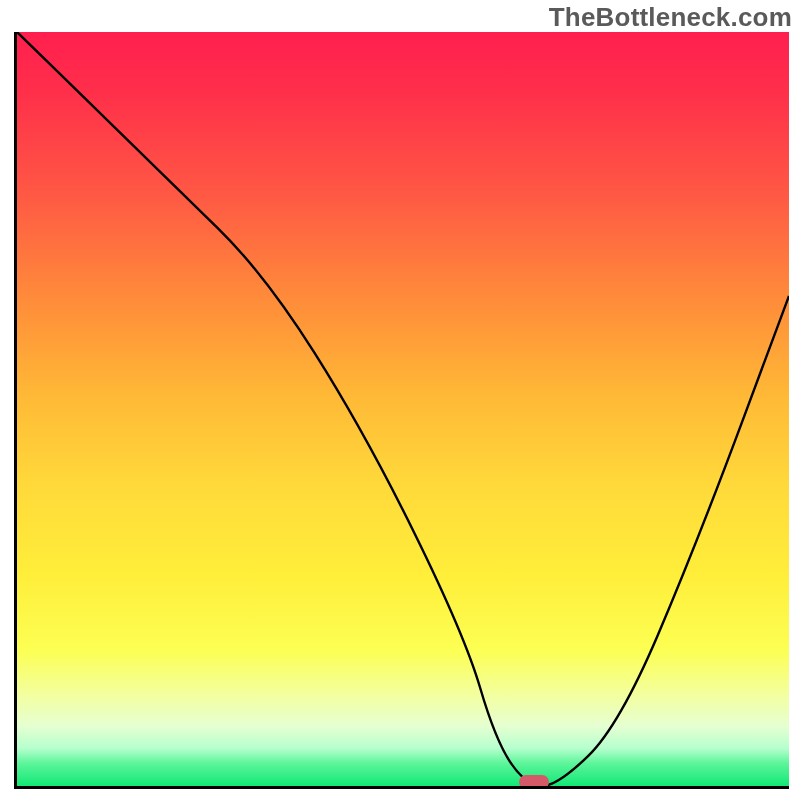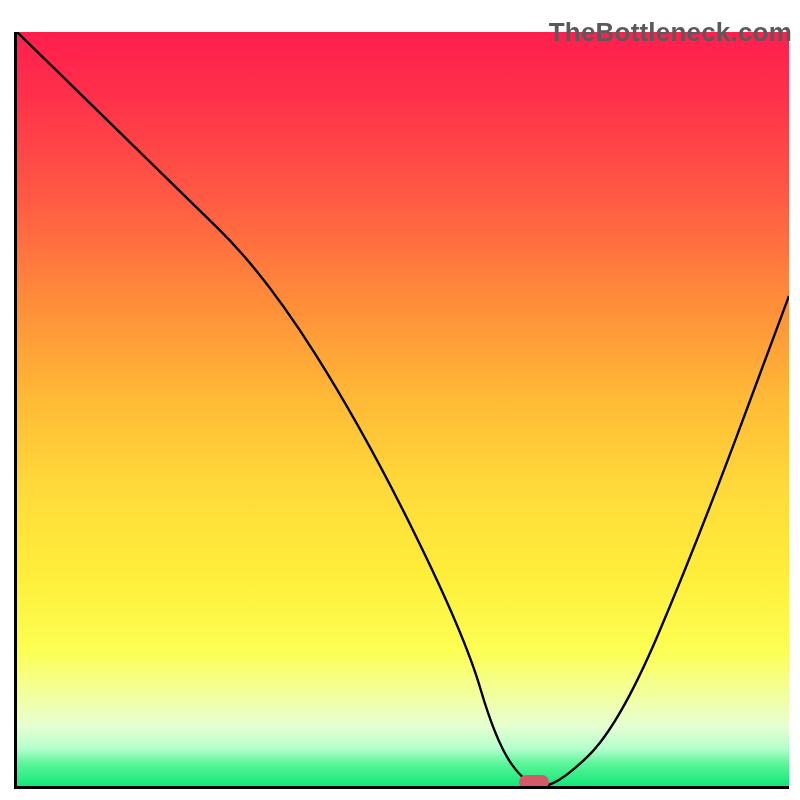--- a/index.html
+++ b/index.html
@@ -17,21 +17,20 @@
   }
   .watermark {
     position: absolute;
     top: 2px;
     right: 8px;
     font-size: 26px;
     font-weight: 600;
     color: #5a5a5a;
     letter-spacing: 0.2px;
     z-index: 10;
-    margin-top: 15px;
   }
   .plot-area {
     position: absolute;
     left: 14px;
     top: 32px;
     width: 772px;
     height: 754px;
     border-left: 3px solid #000;
     border-bottom: 3px solid #000;
     overflow: hidden;

